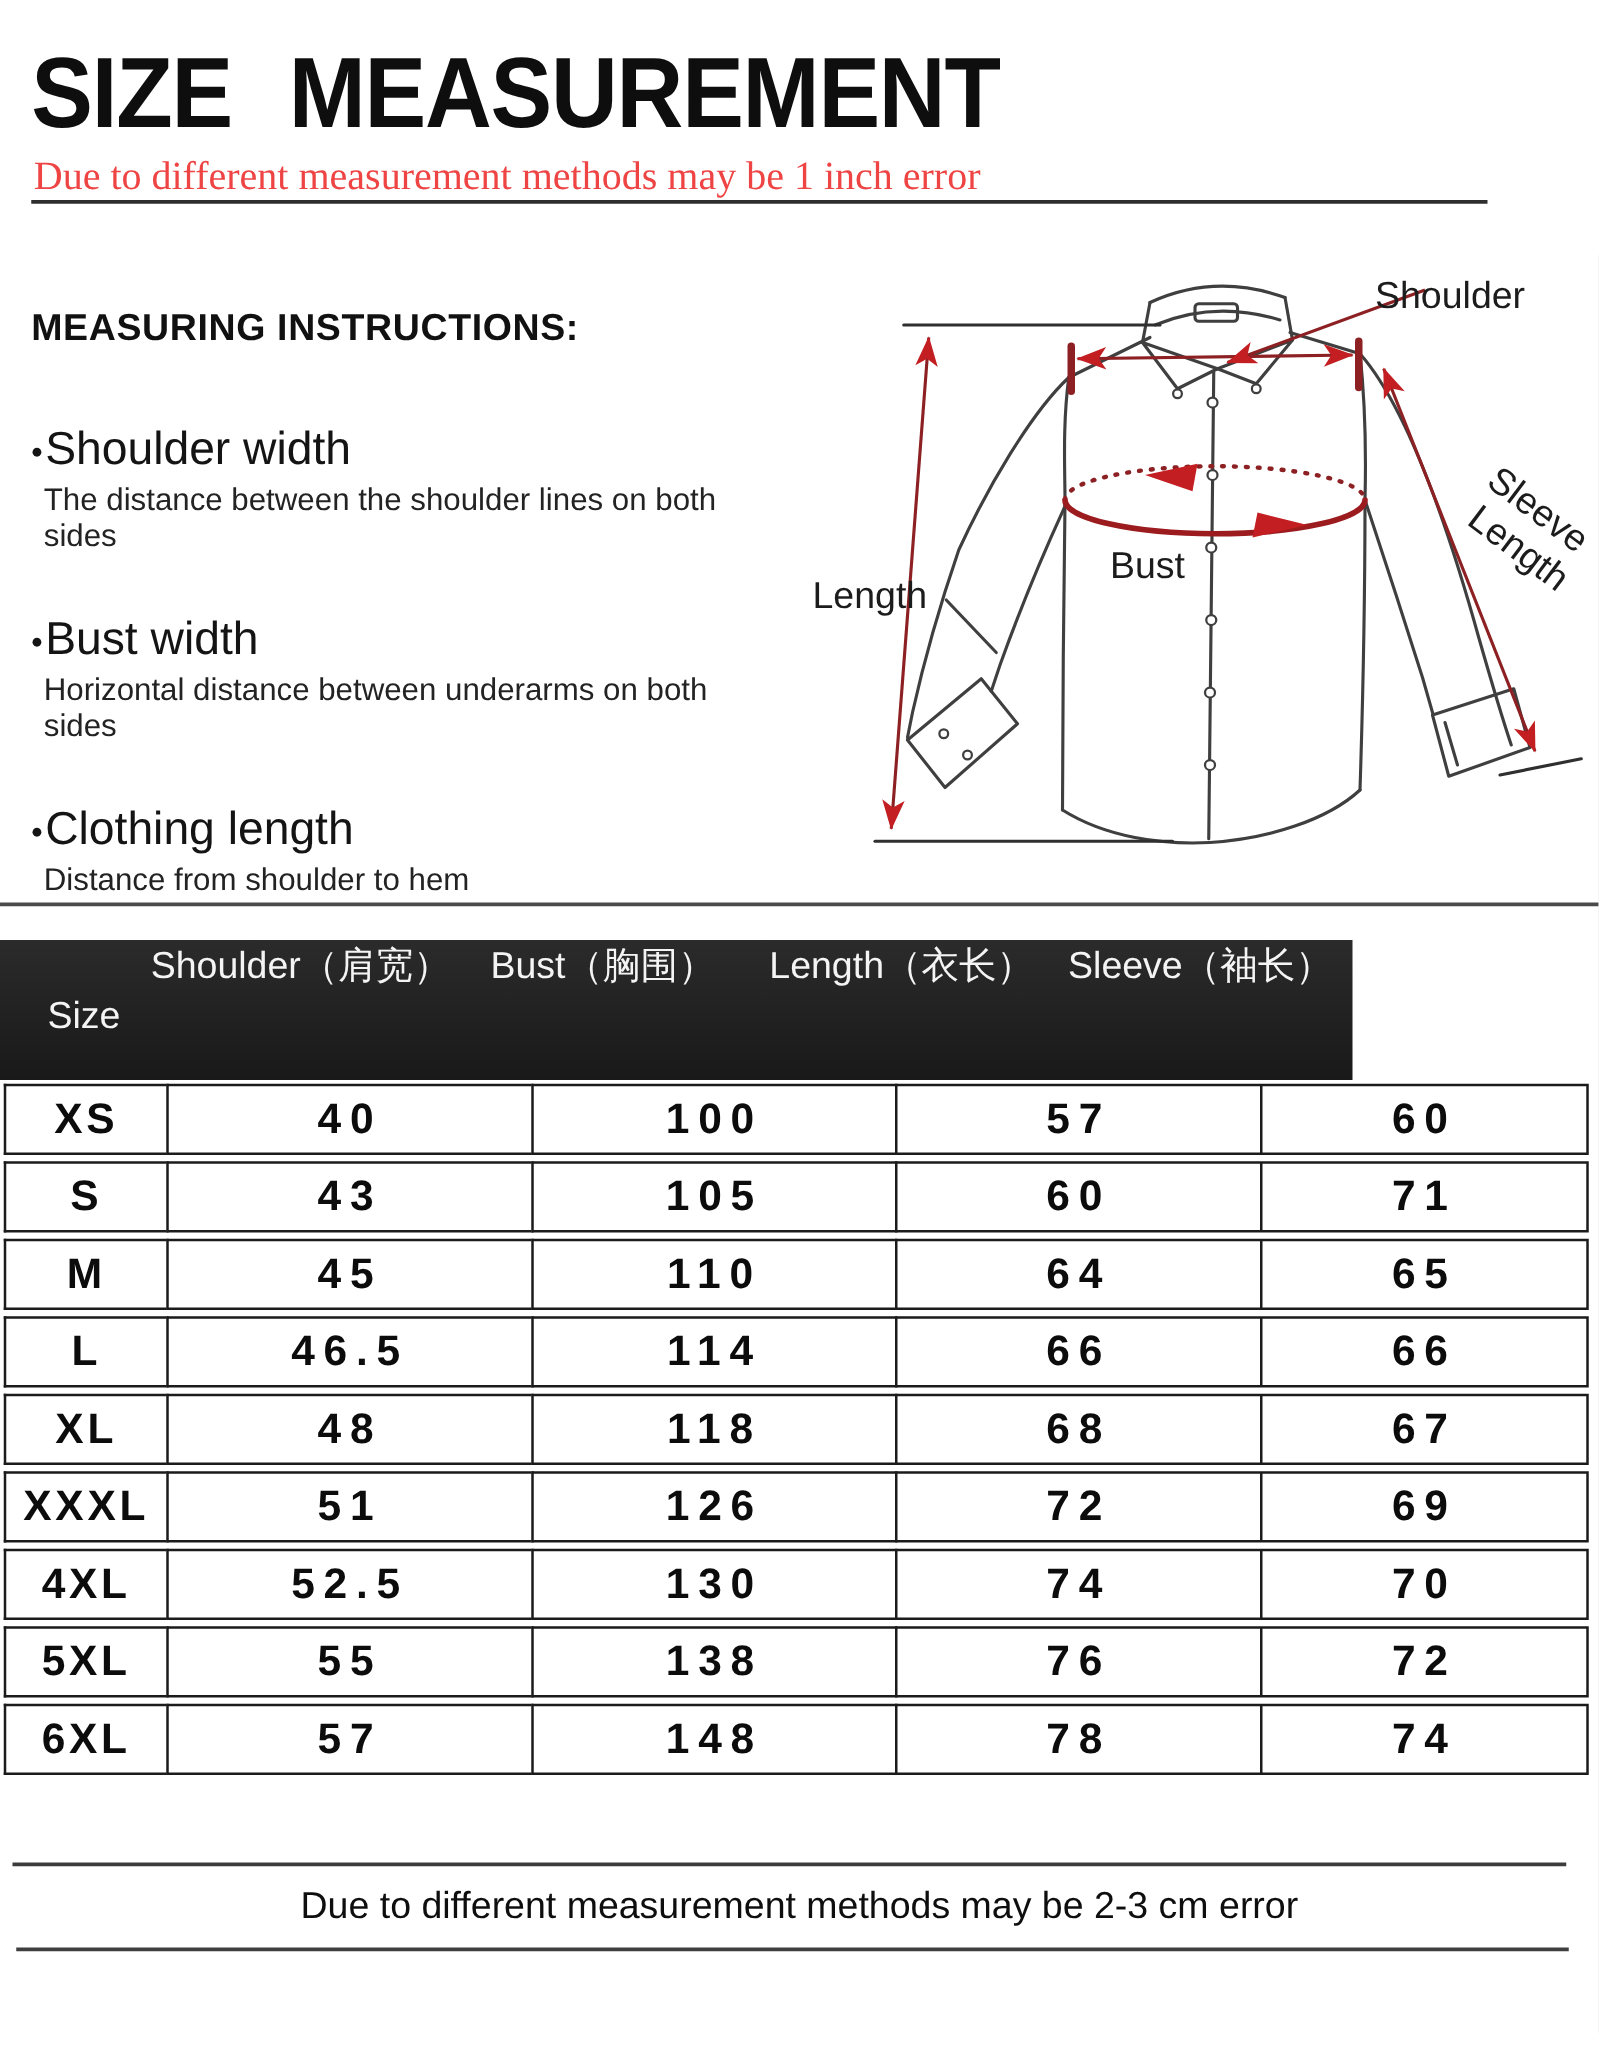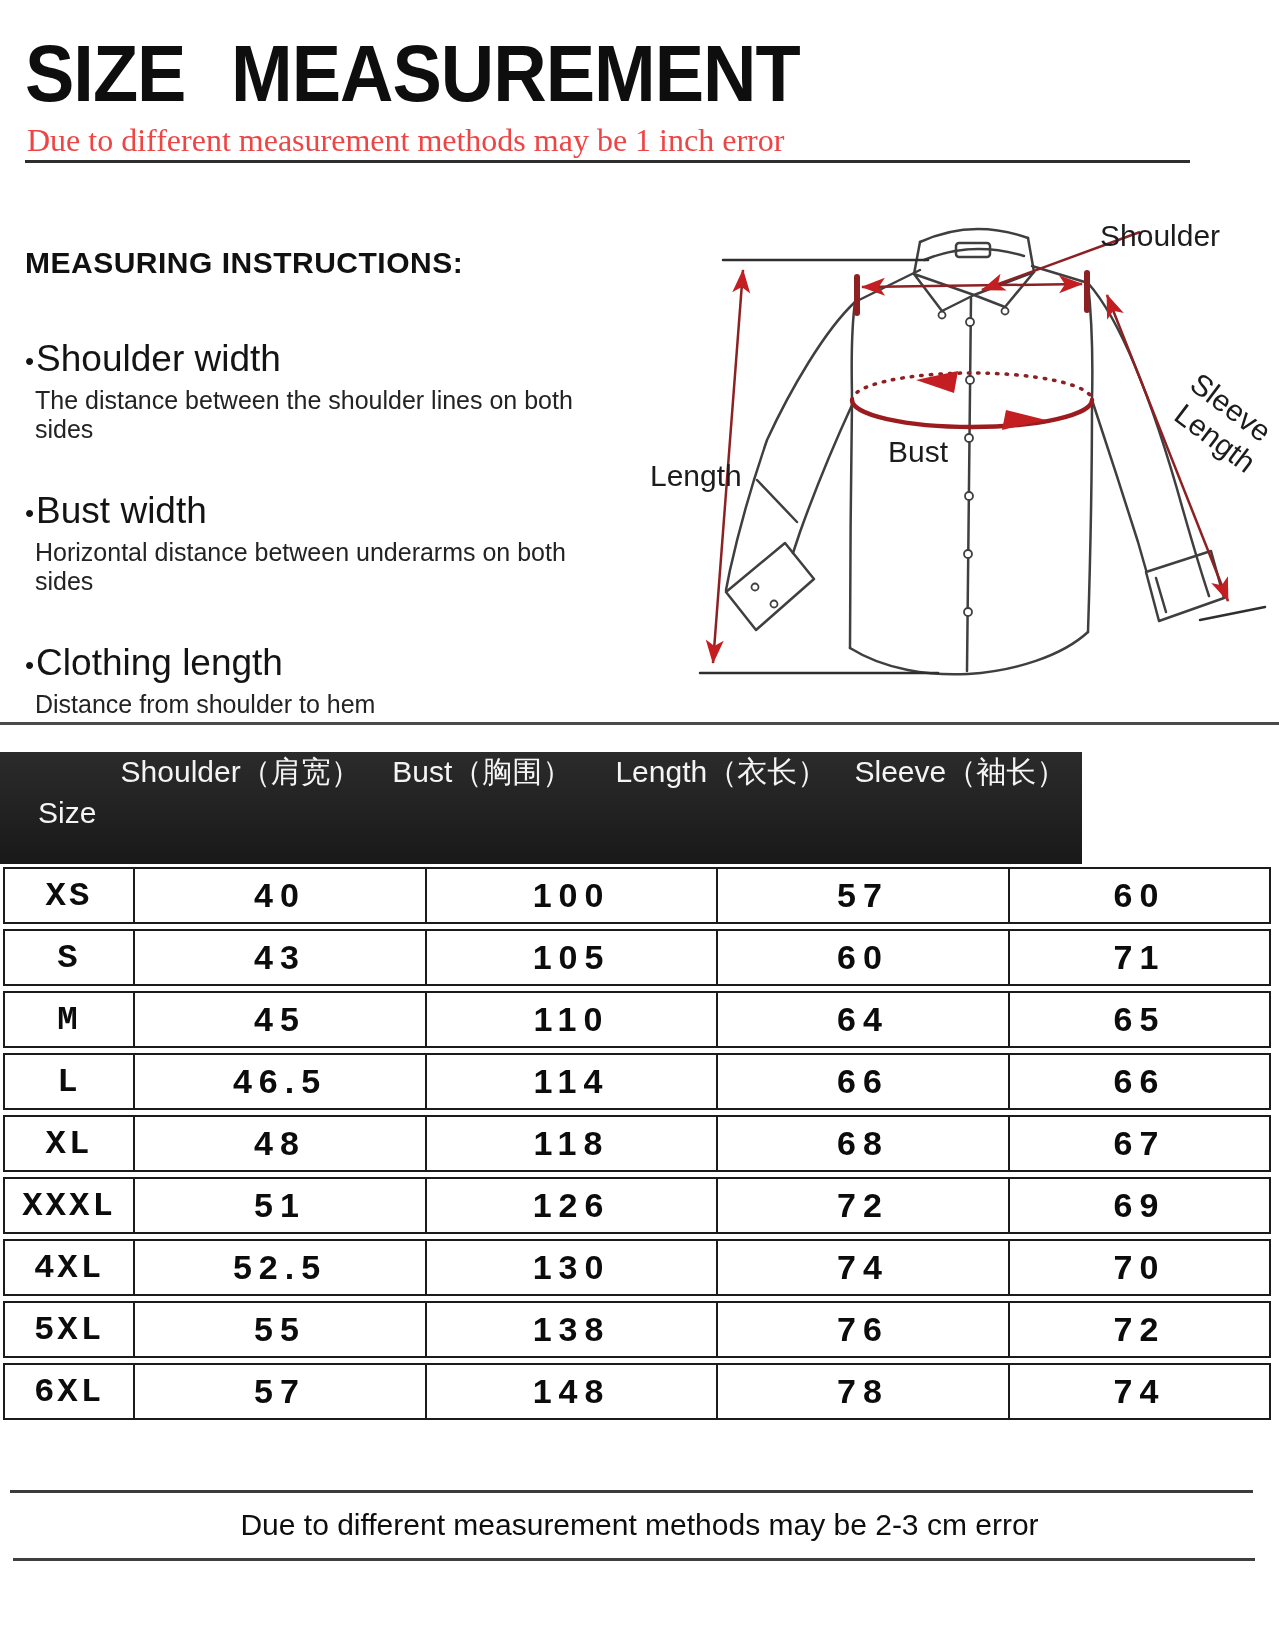--- a/index.html
+++ b/index.html
@@ -41,21 +41,21 @@
   .rule-table-top{position:absolute;left:0;top:722px;width:1279px;height:3px;background:#4a4a4a;}
   .thead{position:absolute;left:0;top:752px;width:1082px;height:112px;background:linear-gradient(#2b2b2b,#191919);display:flex;color:var(--header-fg);}
   .th{font-size:30px;font-weight:500;text-align:center;white-space:nowrap;}
   .th-size{width:133px;text-align:left;padding-left:38px;padding-top:44px;}
   .th-shoulder{width:257px;} .th-bust{width:280px;} .th-length{width:270px;} .th-sleeve{width:280px;}
 
   table.size-table{position:absolute;left:3px;top:862px;width:1268px;border-collapse:separate;border-spacing:0 5px;table-layout:fixed;}
   .size-table td{height:57px;border:solid var(--table-border-color);border-width:2px 0 2px 2px;text-align:center;vertical-align:middle;
     font-size:34px;font-weight:700;color:#0c0c0c;letter-spacing:7px;padding:0;background:#fff;}
   .size-table td:last-child{border-right:2px solid var(--table-border-color);}
-  .size-table td.size-cell{letter-spacing:3px;font-family:Liberation Mono, monospace;}
+  .size-table td.size-cell{letter-spacing:3px;}
 
   .rule-sub{position:absolute;left:10px;top:1490px;width:1243px;height:3px;background:#3c3c3c;}
   .footer-note{position:absolute;left:0;top:1508px;width:1279px;text-align:center;font-size:30px;color:#0e0e0e;}
   .rule-bottom{position:absolute;left:13px;top:1558px;width:1242px;height:3px;background:#3f3f3f;}
 </style>
 </head>
 <body>
 
 <div class="page">
 

